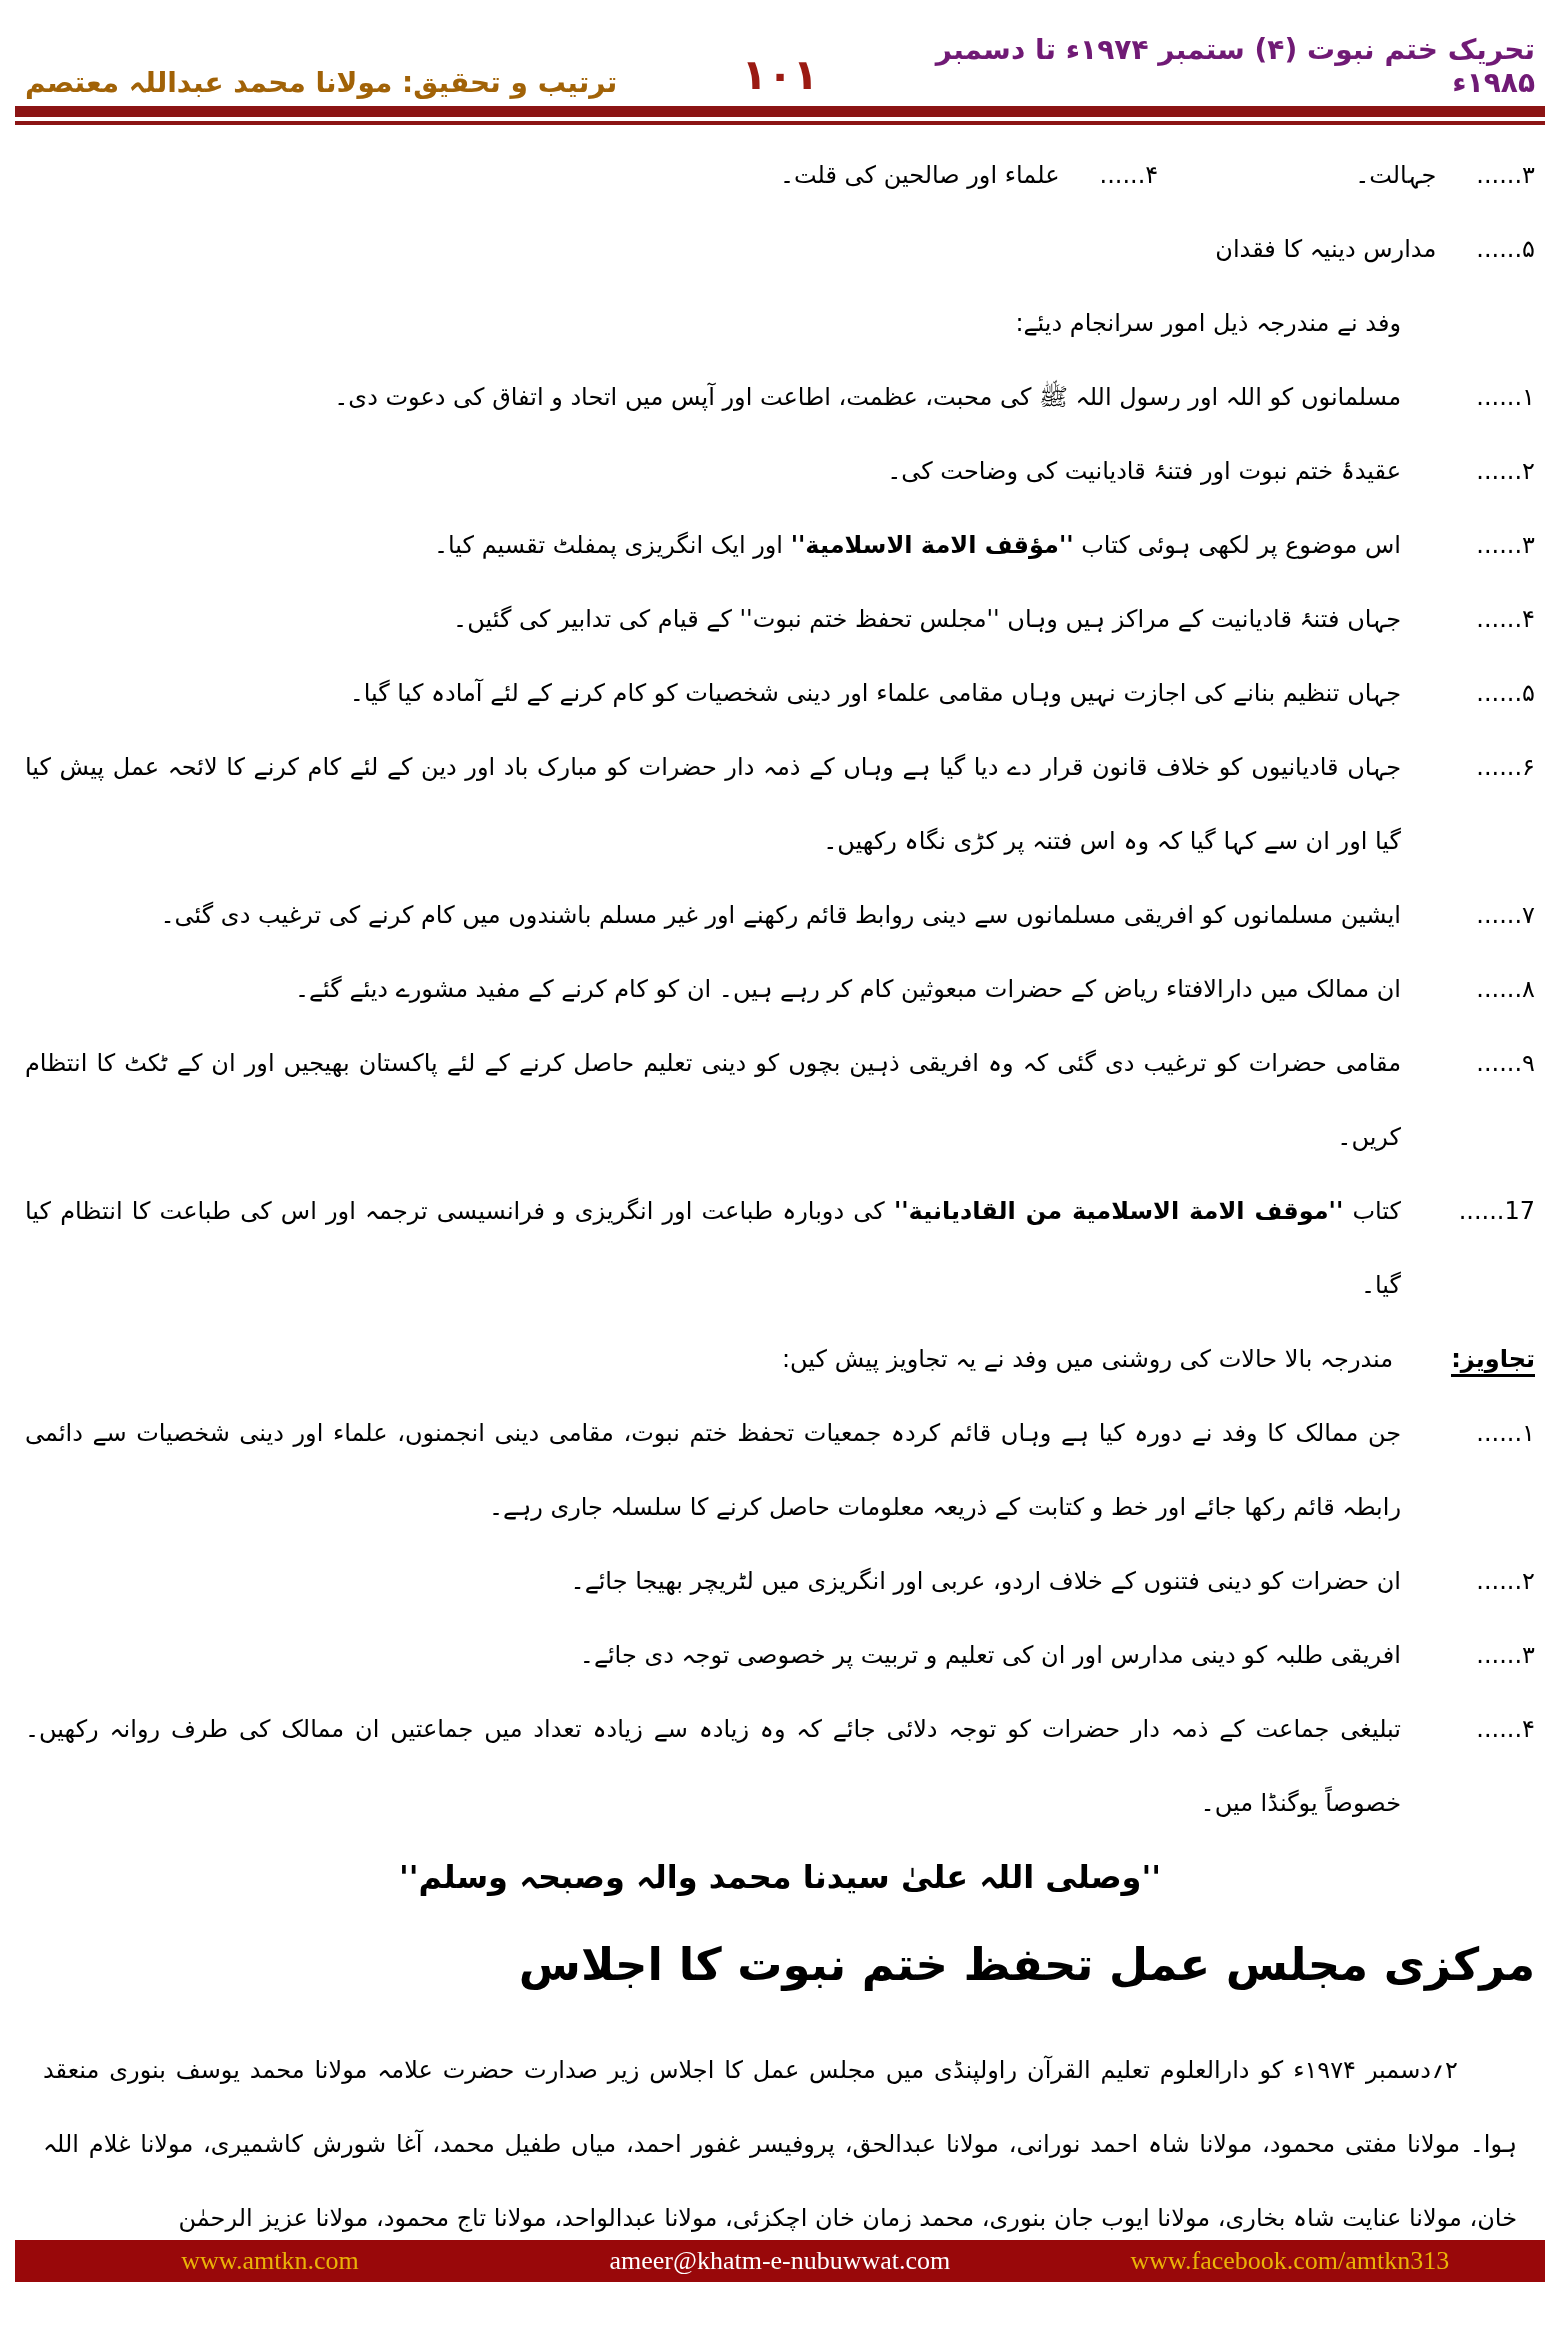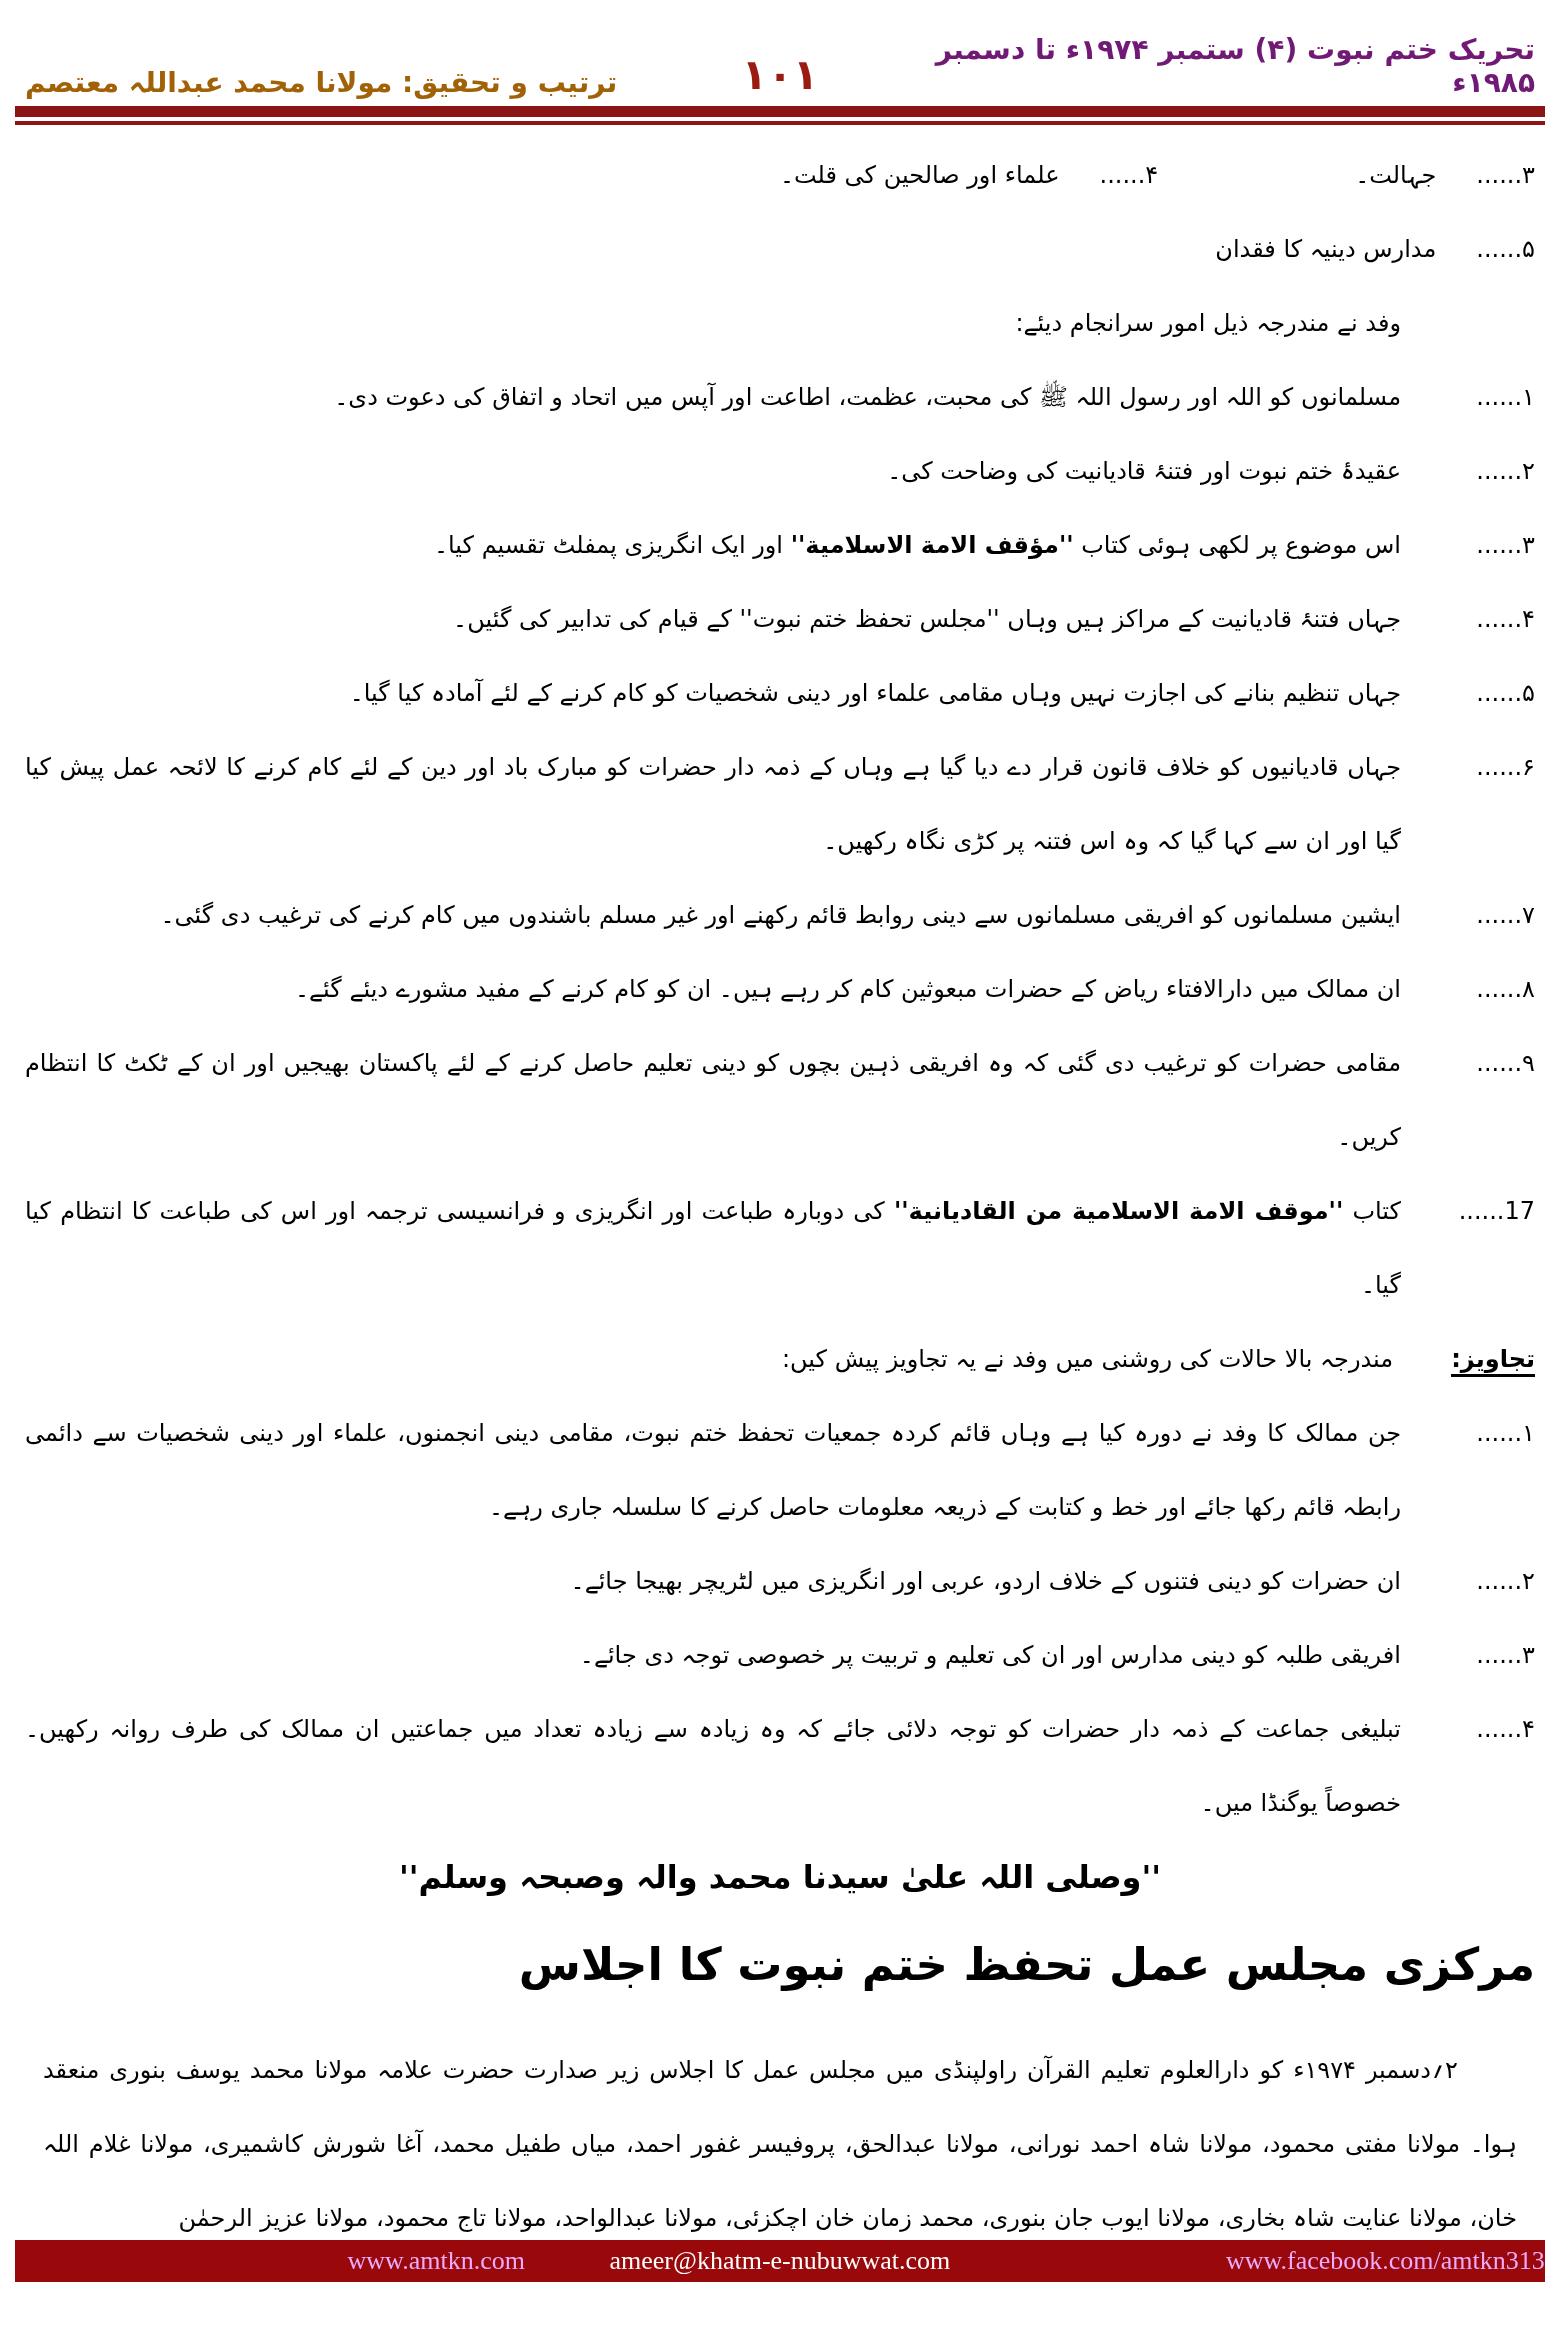--- a/index.html
+++ b/index.html
@@ -76,21 +76,21 @@
   }
 
   
   .footer-bar {
     position: absolute; left: 15px; right: 15px; top: 2240px;
     height: 42px; background: #99080a;
     display: flex; direction: ltr; align-items: center;
     font-family: "Liberation Serif", serif; font-size: 26px;
   }
   .footer-cell { width: 33.33%; text-align: center; }
-  .link-yellow { color: #f0abfc; text-align: right; }
+  .link-yellow { color: #eab308; }
   .link-white  { color: #ffffff; }
 </style>
 </head>
 <body>
 
 <div class="page">
 
   <div class="header">
     <div class="header-title">تحریک ختم نبوت (۴) ستمبر ۱۹۷۴ء تا دسمبر ۱۹۸۵ء</div>
     <div class="page-number">۱۰۱</div>

